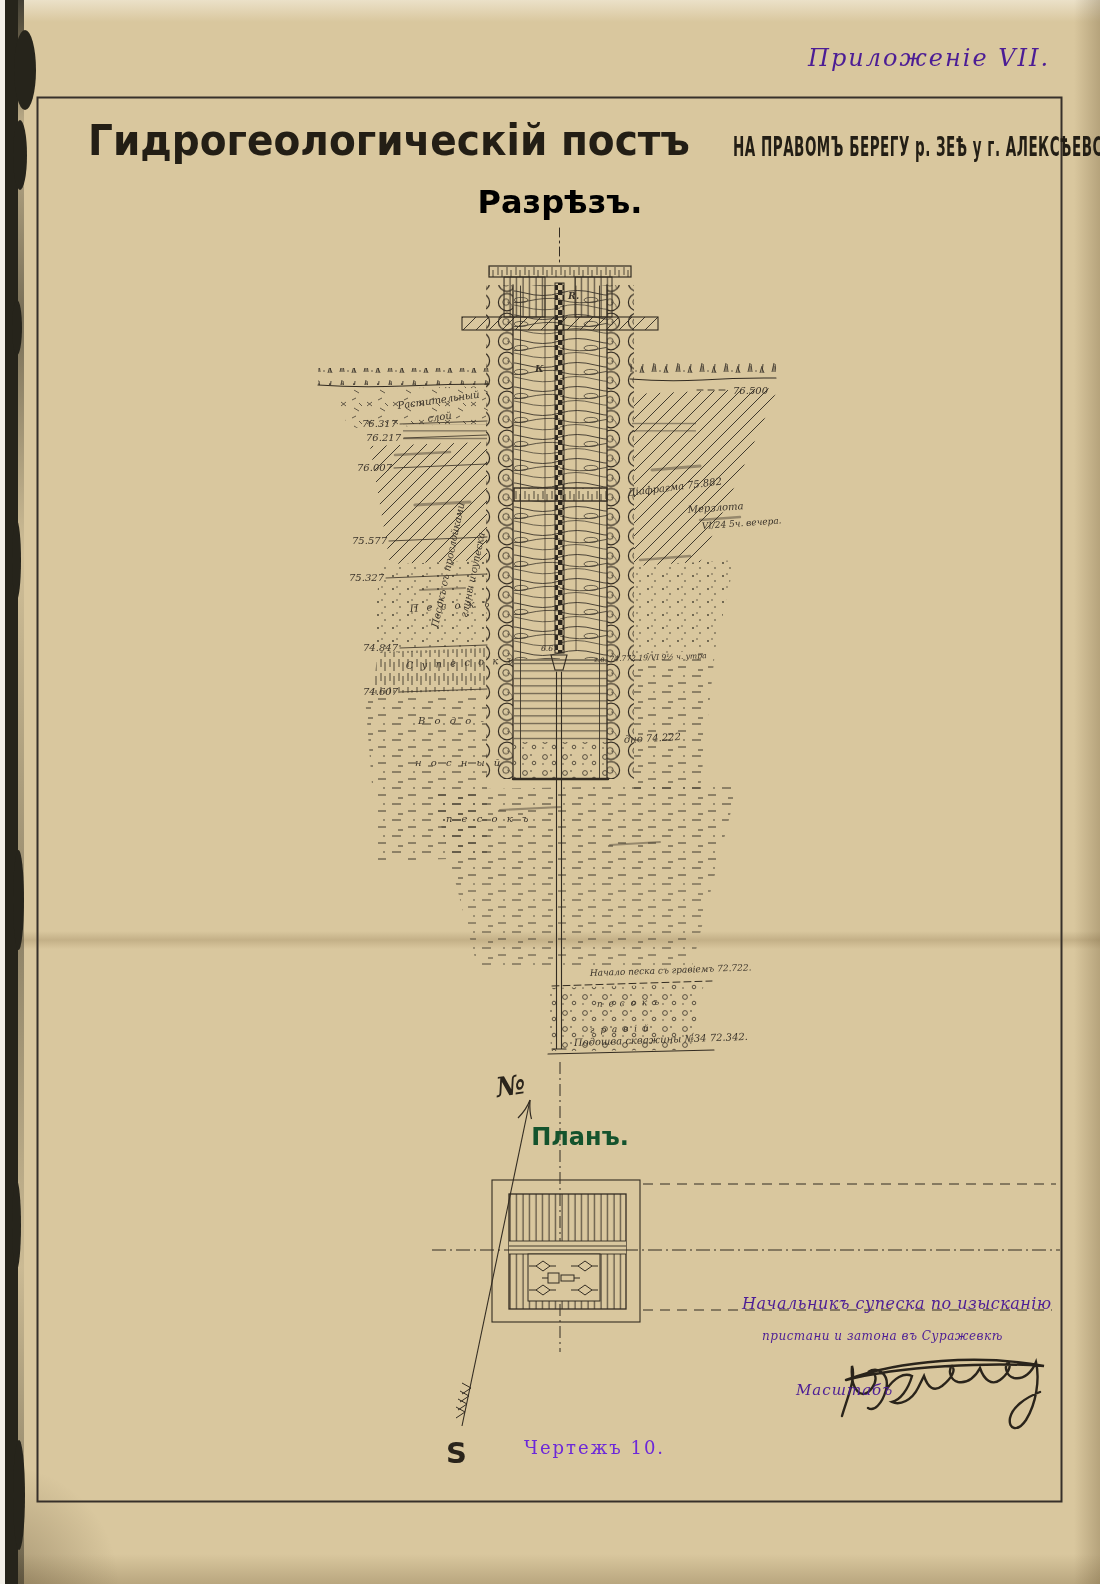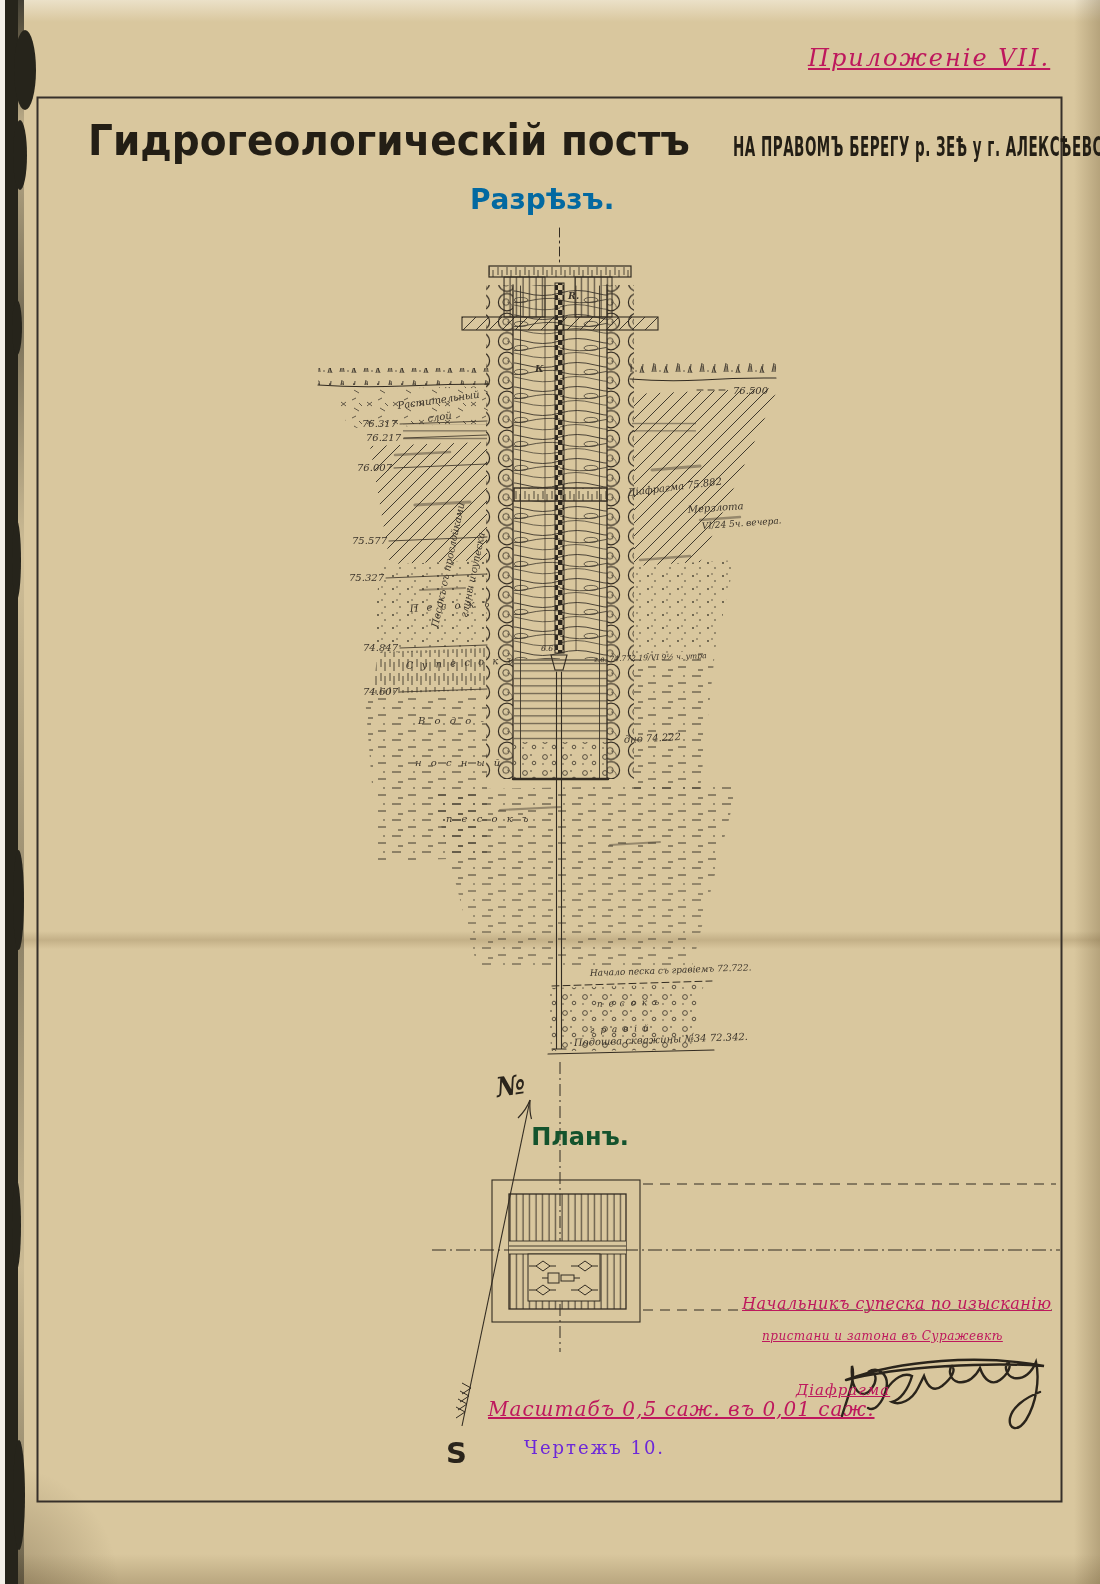--- a/index.html
+++ b/index.html
@@ -18,27 +18,27 @@
   .corner-curl{left:0;bottom:0;width:120px;height:120px;
     background:radial-gradient(circle at 0% 100%,rgba(70,55,30,.35),rgba(70,55,30,0) 70%);}
   
   .scan-white{position:absolute;left:0;top:0;width:5px;height:1584px;background:#f3f0e8;z-index:6;}
   .scan-dark{position:absolute;left:5px;top:0;width:13px;height:1584px;background:#26241b;z-index:6;}
   .blob{position:absolute;background:#26241b;border-radius:50%;z-index:6;}
   .tornlight{position:absolute;left:16px;top:0;width:8px;height:1584px;z-index:6;
     background:linear-gradient(180deg,rgba(38,36,27,.85),rgba(38,36,27,.15) 8%,rgba(38,36,27,.55) 20%,rgba(38,36,27,.05) 35%,rgba(38,36,27,.4) 60%,rgba(38,36,27,.08) 80%,rgba(38,36,27,.5));}
   
   .txt{position:absolute;color:#2a241b;white-space:nowrap;z-index:4;}
-  .hand{font-family:"DejaVu Serif",serif;font-style:italic;color:#be185d;text-decoration:underline;}
+  .hand{font-family:"DejaVu Serif",serif;font-style:italic;color:#4c1d95;}
   .appendix{left:808px;top:44px;font-size:24px;letter-spacing:2px;}
   .title1{left:88px;top:116px;font-size:42px;font-weight:bold;color:#231e15;
           transform:scaleX(.93);transform-origin:left top;letter-spacing:0px;}
   .title2{left:733px;top:131px;font-size:27px;font-weight:bold;color:#231e15;
           transform:scaleX(.50);transform-origin:left top;letter-spacing:1px;}
-  .razrez{left:470px;top:183px;width:180px;text-align:left;font-size:28px;font-weight:bold;color:#0369a1;}
+  .razrez{left:470px;top:183px;width:180px;text-align:center;font-size:32px;font-weight:bold;color:#000000;}
   .planh{left:500px;top:1123px;width:160px;text-align:center;font-size:24px;font-weight:bold;color:#14532d;}
   .north{left:496px;top:1070px;font-size:27px;font-weight:bold;font-style:italic;
          font-family:"DejaVu Serif",serif;transform:rotate(-8deg);color:#2a241b;}
   .south{left:446px;top:1436px;font-size:29px;font-weight:bold;color:#2a241b;}
   .scale{left:488px;top:1397px;font-size:20px;letter-spacing:1px;}
   .drawno{left:524px;top:1437px;font-family:"DejaVu Serif",serif;font-size:18px;letter-spacing:2px;color:#6d28d9;}
   .signoff1{left:742px;top:1294px;font-size:16px;letter-spacing:.5px;}
   .signoff2{left:762px;top:1329px;font-size:12px;letter-spacing:.5px;}
   .engineer{left:796px;top:1381px;font-size:15px;letter-spacing:1px;}
   
@@ -269,25 +269,24 @@
          M846,1380 C900,1360 980,1354 1044,1366 C990,1362 900,1366 846,1380" fill="none" stroke="#2a241b" stroke-width="2.4" stroke-linecap="round"></path>
   </svg>
 
   <div class="txt hand appendix">Приложеніе VII.</div>
   <div class="txt title1">Гидрогеологическій постъ</div>
   <div class="txt title2">НА ПРАВОМЪ БЕРЕГУ р. ЗЕѢ у г. АЛЕКСѢЕВСКА.</div>
   <div class="txt razrez">Разрѣзъ.</div>
   <div class="txt planh">Планъ.</div>
   <div class="txt north">№</div>
   <div class="txt south">S</div>
-  <div class="txt hand scale">Масштабъ 0,5 саж. въ 0,01 саж.</div>
   <div class="txt drawno">Чертежъ 10.</div>
   <div class="txt hand signoff1">Начальникъ супеска по изысканію</div>
   <div class="txt hand signoff2">пристани и затона въ Суражевкѣ</div>
-  <div class="txt hand engineer">Діафрагма</div>
+  <div class="txt hand engineer">Масштабъ</div>
 
   <div class="scan-white"></div>
   <div class="scan-dark"></div>
   <div class="tornlight"></div>
   <div class="blob" style="left:14px;top:30px;width:22px;height:80px;"></div>
   <div class="blob" style="left:13px;top:120px;width:14px;height:70px;"></div>
   <div class="blob" style="left:12px;top:300px;width:10px;height:55px;"></div>
   <div class="blob" style="left:12px;top:520px;width:9px;height:80px;"></div>
   <div class="blob" style="left:13px;top:850px;width:11px;height:100px;"></div>
   <div class="blob" style="left:12px;top:1180px;width:9px;height:90px;"></div>

